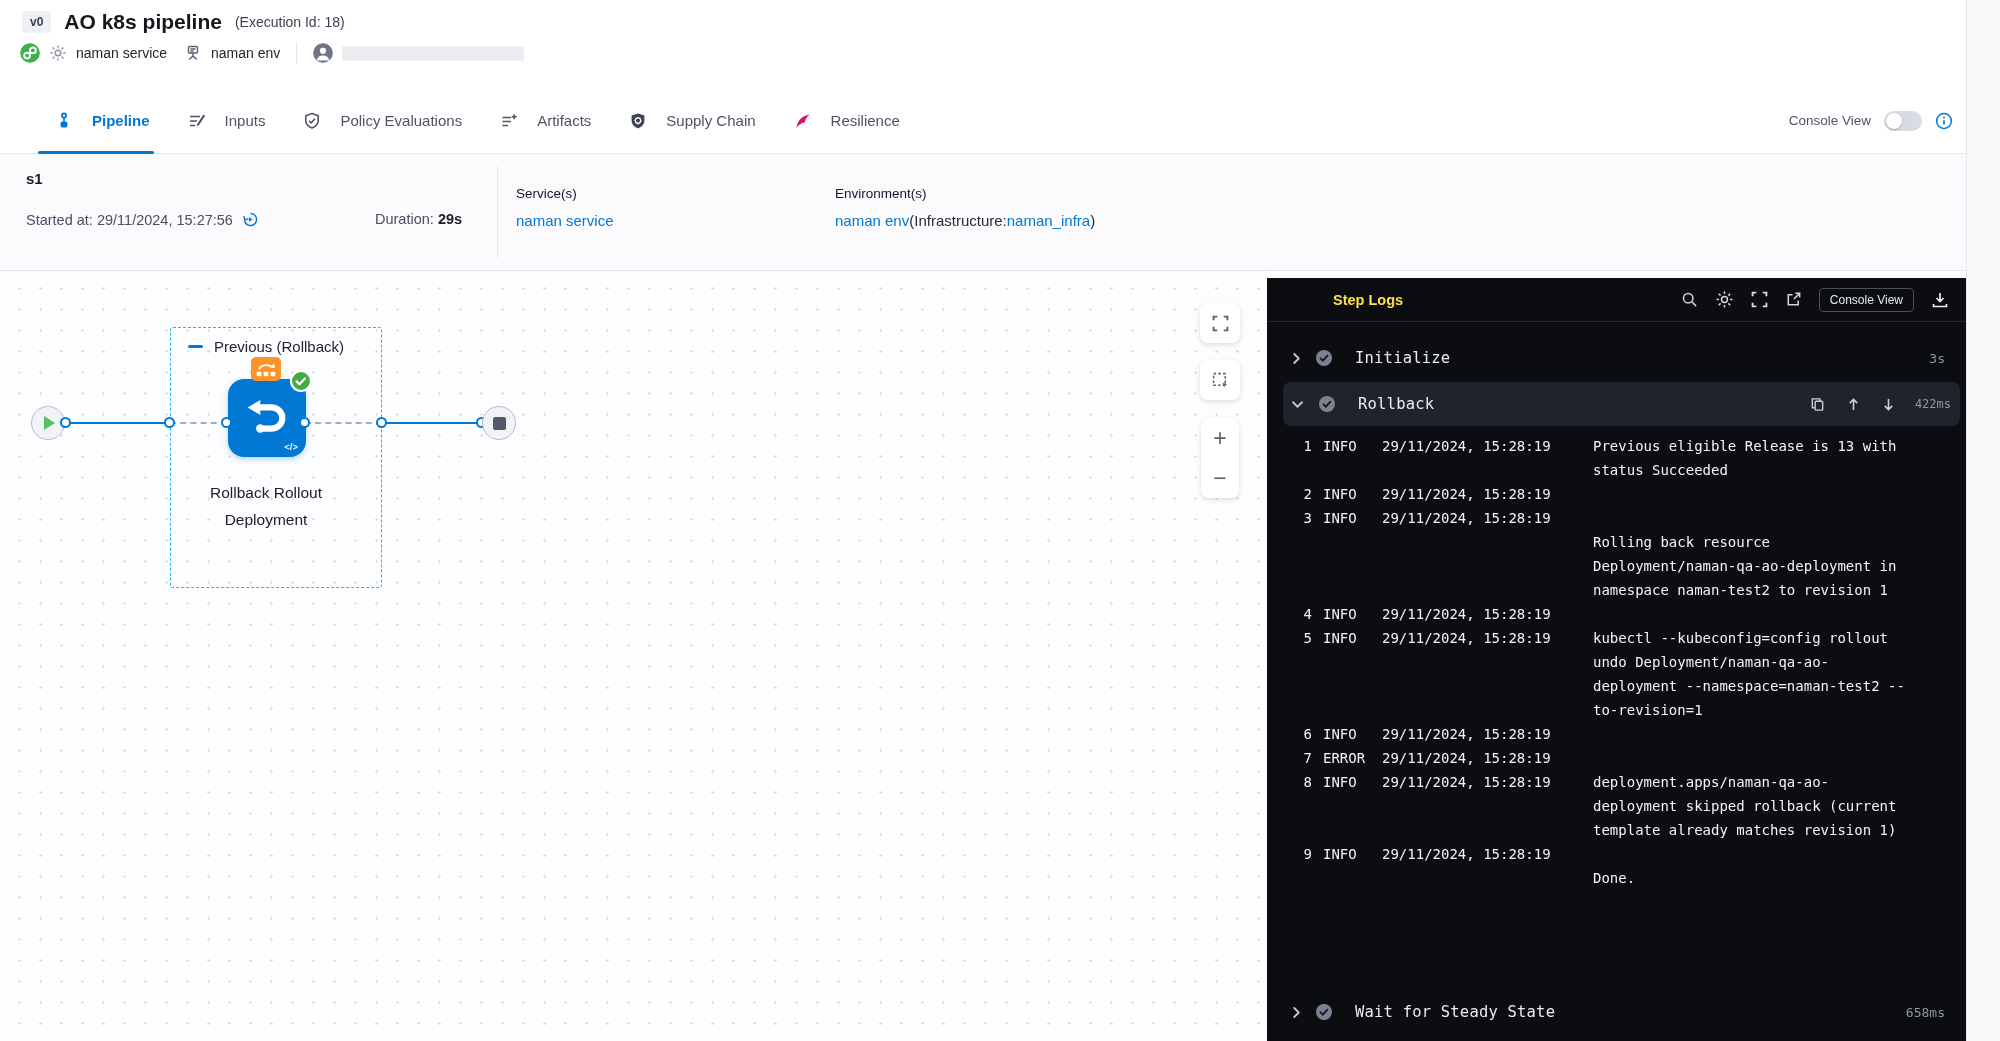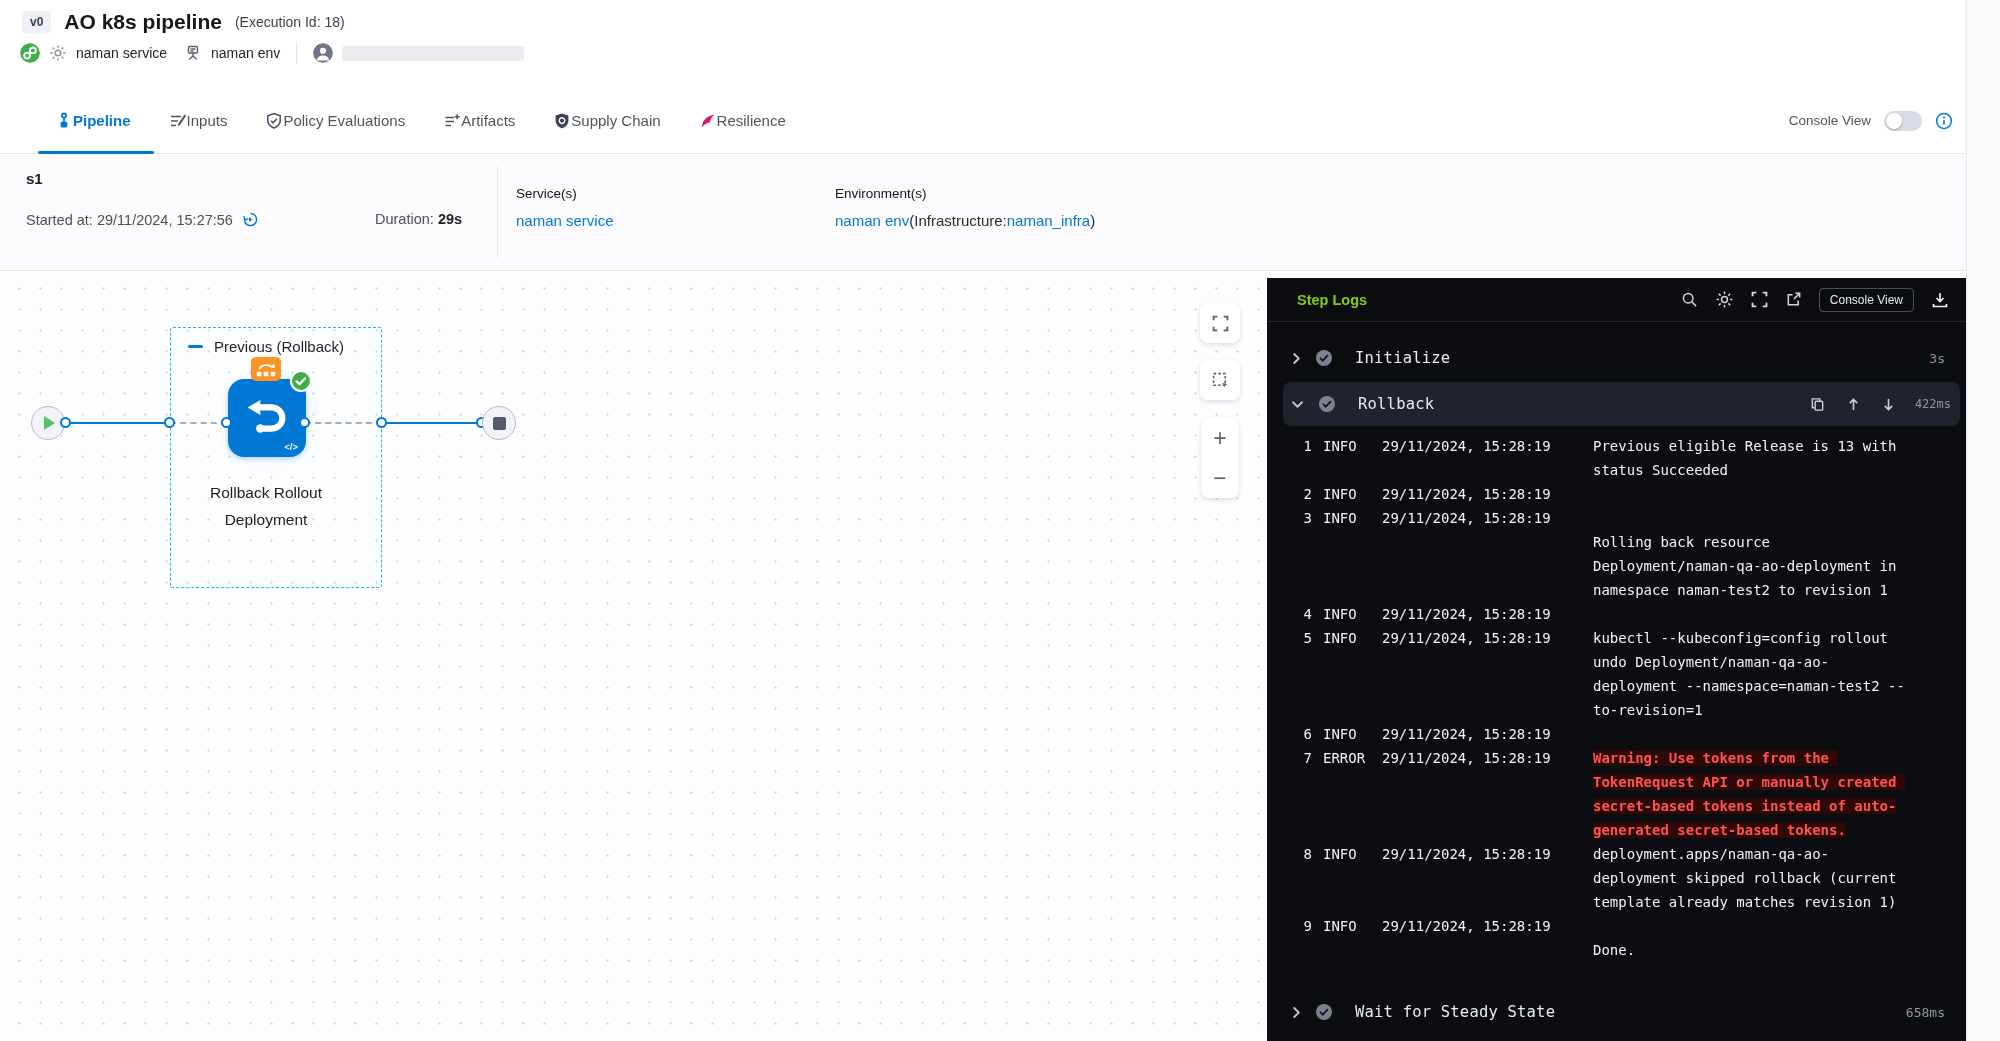--- a/index.html
+++ b/index.html
@@ -13,21 +13,21 @@
   .hdr-exec{font-size:14px;color:#3e4152;}
   .hdr-row2{position:absolute;left:20px;top:41px;display:flex;align-items:center;gap:9px;height:24px;}
   .hdr-row2 .txt{font-size:14px;color:#24262f;}
   .v-div{width:1px;height:22px;background:#e3e4ea;margin:0 7px;}
   .blur-pill{width:182px;height:15px;background:#ebecf0;border-radius:3px;}
   .rnd20{width:20px;height:20px;border-radius:50%;overflow:hidden;flex:none;}
 
   
   .tabs{position:absolute;top:88px;left:0;width:1967px;height:66px;border-bottom:1px solid #e6e7ee;
         display:flex;align-items:center;padding-left:55px;gap:38px;box-sizing:border-box;background:#fff;}
-  .tab{display:flex;align-items:center;gap:0;font-size:15px;color:#4e5365;font-weight:500;cursor:pointer;}
+  .tab{display:flex;align-items:center;gap:19px;font-size:15px;color:#4e5365;font-weight:500;cursor:pointer;}
   .tab svg{width:18px;height:18px;flex:none;}
   .tab.active{color:#0278d5;font-weight:700;}
   .tab-underline{position:absolute;left:38px;bottom:-1px;width:116px;height:3px;background:#0278d5;border-radius:2px;}
   .cv-cluster{position:absolute;right:14px;top:0;height:100%;display:flex;align-items:center;gap:13px;}
   .cv-label{font-size:13.5px;color:#4f5364;}
   .toggle{width:38px;height:20px;border-radius:10px;background:#d8dbe4;position:relative;cursor:pointer;}
   .toggle .knob{position:absolute;left:2px;top:2px;width:16px;height:16px;border-radius:50%;background:#fff;
         box-shadow:0 1px 2px rgba(0,0,0,.25);}
 
   
@@ -67,21 +67,21 @@
            display:flex;align-items:center;justify-content:center;cursor:pointer;}
   .ctl-zoom{position:absolute;left:1201px;top:147px;width:38px;height:80px;background:#fff;border-radius:8px;
             box-shadow:0 2px 5px rgba(31,34,41,.14);display:flex;flex-direction:column;align-items:center;justify-content:space-around;
             font-size:23px;color:#5d6170;}
   .ctl-zoom span{cursor:pointer;line-height:1;}
 
   
   .panel{position:absolute;left:1267px;top:278px;width:700px;height:763px;background:#0b0d11;}
   .pl-hdr{position:absolute;top:0;left:0;right:0;height:44px;border-bottom:1px solid #23262e;
           display:flex;align-items:center;padding:0 18px 0 30px;box-sizing:border-box;}
-  .pl-title{font-size:14.5px;color:#84cc16;font-weight:600;}
+  .pl-title{font-size:14.5px;color:#fde047;font-weight:600;margin-left:36px;}
   .pl-icons{margin-left:auto;display:flex;align-items:center;gap:17px;}
   .pl-icons svg{display:block;cursor:pointer;}
   .cv-btn{border:1px solid #4a4f5b;border-radius:4px;color:#e6e9ef;font-size:12px;padding:4px 10px;cursor:pointer;background:transparent;}
   .step-row{position:absolute;left:1px;right:0;height:44px;display:flex;align-items:center;
             padding:0 22px 0 24px;box-sizing:border-box;font-family:"DejaVu Sans Mono",monospace;cursor:pointer;}
   .step-row.selected{left:16px;right:7px;border-radius:8px;background:#1f232b;padding-left:8px;padding-right:9px;}
   .chev{flex:none;margin-right:14px;display:flex;}
   .scheck{flex:none;margin-right:22px;display:flex;}
   .sname{font-size:15.5px;color:#e9ecf2;letter-spacing:.2px;}
   .sdur{margin-left:auto;font-size:13px;color:#8f95a3;}
@@ -414,21 +414,20 @@
           <span class="l-num">6</span>
           <span class="l-level">INFO</span>
           <span class="l-time">29/11/2024, 15:28:19</span>
           <span class="l-msg"><span class="msg-text"></span></span>
         </div>
 
         <div class="log-entry error">
           <span class="l-num">7</span>
           <span class="l-level">ERROR</span>
           <span class="l-time">29/11/2024, 15:28:19</span>
-          <span class="l-msg"><span class="msg-text">Warning: Use tokens from the TokenRequest API or manually created secret-based tokens instead of auto-generated secret-based tokens.</span></span>
         </div>
 
         <div class="log-entry">
           <span class="l-num">8</span>
           <span class="l-level">INFO</span>
           <span class="l-time">29/11/2024, 15:28:19</span>
           <span class="l-msg"><span class="msg-text">deployment.apps/naman-qa-ao-deployment skipped rollback (current template already matches revision 1)</span></span>
         </div>
 
         <div class="log-entry">

